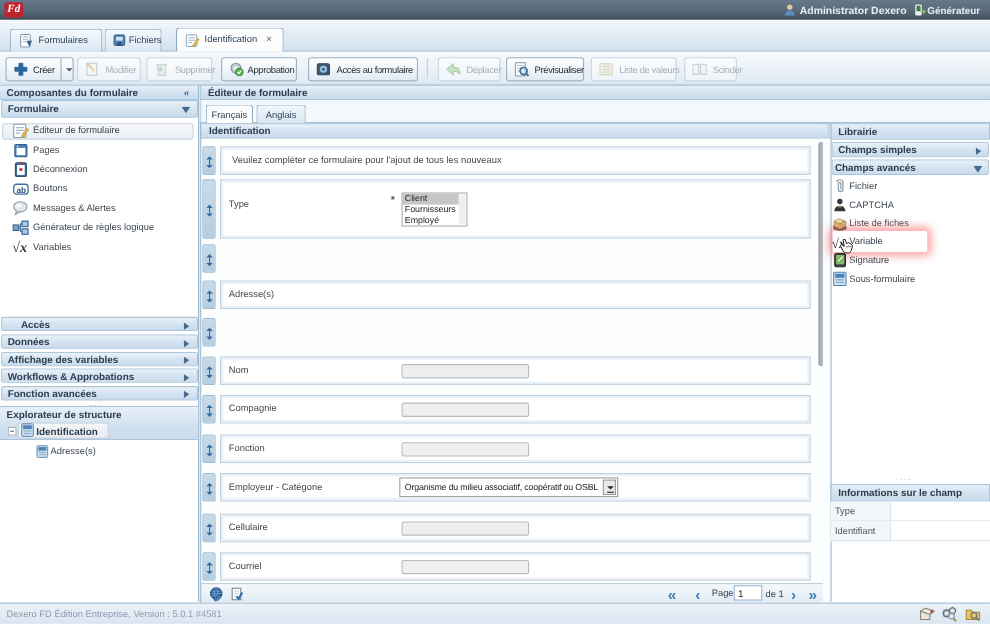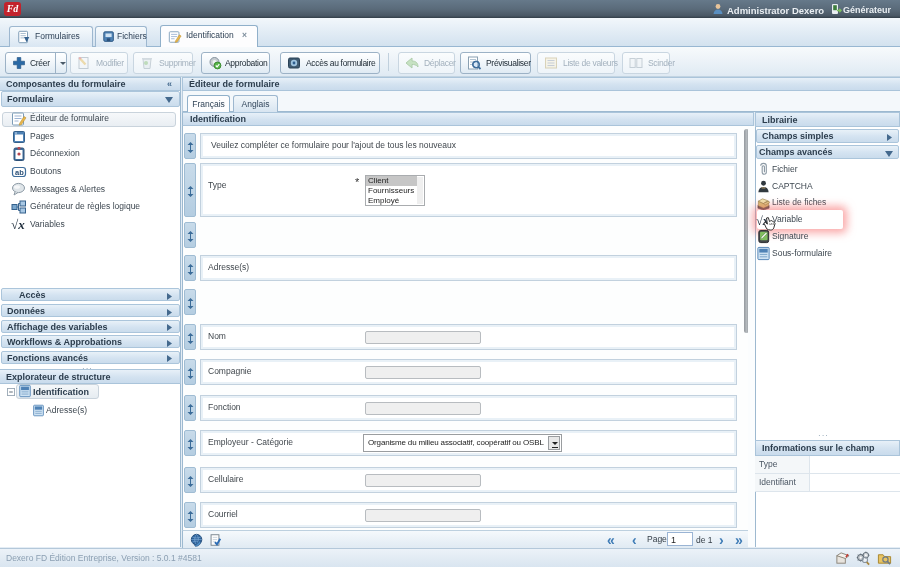--- a/index.html
+++ b/index.html
@@ -189,25 +189,25 @@
     </svg></div>
 <div class="a acc" style="left:1px;top:304px;width:179px;height:13px;line-height:12px"><span style="margin-left:5px">Données</span><svg class="a" style="right:7px;top:3.5px" width="5" height="7">
       <path d="M0 0v7L5 3.5z" fill="#44698d"></path>
     </svg></div>
 <div class="a acc" style="left:1px;top:319.5px;width:179px;height:13px;line-height:12px"><span style="margin-left:5px">Affichage des variables</span><svg class="a" style="right:7px;top:3.5px" width="5" height="7">
       <path d="M0 0v7L5 3.5z" fill="#44698d"></path>
     </svg></div>
 <div class="a acc" style="left:1px;top:335px;width:179px;height:13px;line-height:12px"><span style="margin-left:5px">Workflows &amp; Approbations</span><svg class="a" style="right:7px;top:3.5px" width="5" height="7">
       <path d="M0 0v7L5 3.5z" fill="#44698d"></path>
     </svg></div>
-<div class="a acc" style="left:1px;top:350.5px;width:179px;height:13px;line-height:12px"><span style="margin-left:5px">Fonctions avancés</span><svg class="a" style="right:7px;top:3.5px" width="5" height="7">
+<div class="a acc" style="left:1px;top:350.5px;width:179px;height:13px;line-height:12px"><span style="margin-left:5px">Fonction avancées</span><svg class="a" style="right:7px;top:3.5px" width="5" height="7">
       <path d="M0 0v7L5 3.5z" fill="#44698d"></path>
     </svg></div>
 <div class="a" style="left:82px;top:364px;color:#8fa3b3;font-size:8px;letter-spacing:1px">···</div>
-<div class="a hd" style="left:0;top:369px;width:181px;height:15px;border-left:none;line-height:14px"><span style="margin-left:6px">Explorateur de structure</span></div>
+<div class="a hd" style="left:0;top:369px;width:181px;height:31px;border-left:none;line-height:14px"><span style="margin-left:6px">Explorateur de structure</span></div>
 
 <div class="a" style="left:16px;top:384px;width:83px;height:15px;background:linear-gradient(180deg,#f4f7f9,#e6ecf1);border:1px solid #c9d3dc;border-radius:3px"></div>
 <svg class="a" style="left:6.5px;top:388px" width="8" height="8" viewBox="0 0 9 9">
     <rect x=".5" y=".5" width="8" height="8" fill="#fff" stroke="#97a6b3"></rect>
     <path d="M2.5 4.5h4" stroke="#4a5a68"></path>
   </svg>
 <svg class="a" style="left:18px;top:384px" width="14" height="14" viewBox="0 0 16 16">
     <rect x="2" y="1.5" width="12" height="13" rx="1" fill="#cfe3f3" stroke="#4f82b5"></rect>
     <rect x="3.5" y="3" width="9" height="4" fill="#4f82b5"></rect>
     <path d="M4 9h8M4 11.5h8" stroke="#7ba3c8"></path>

